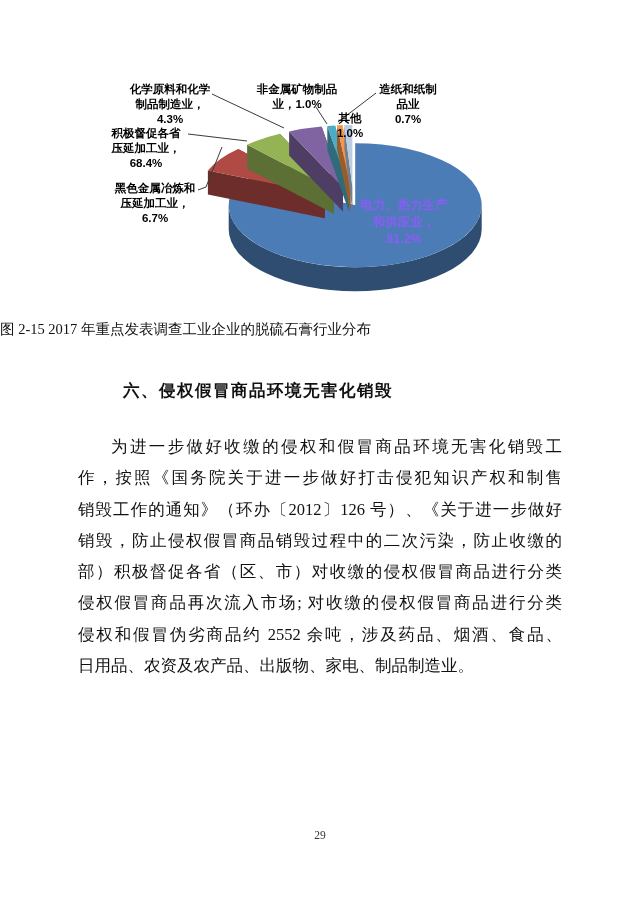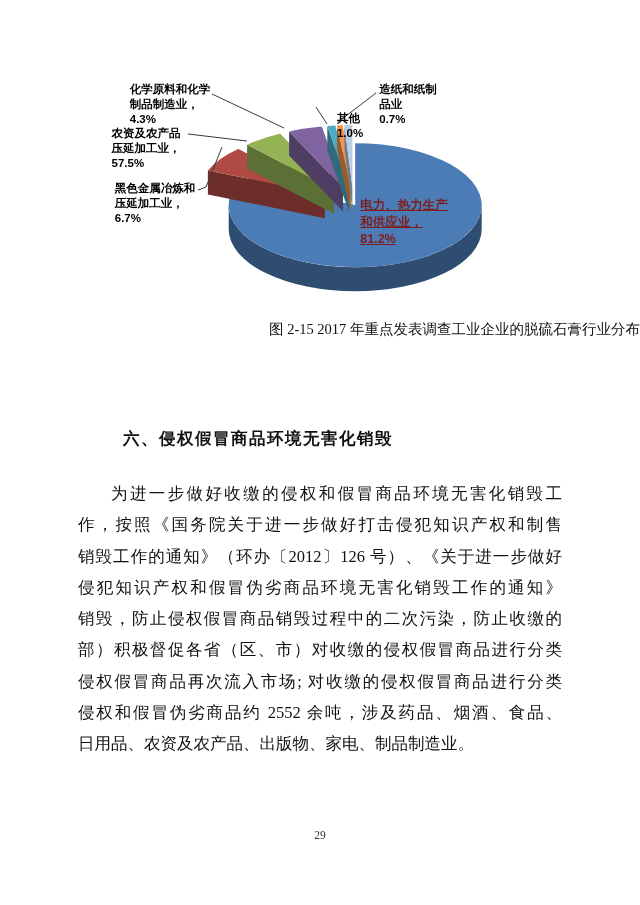--- a/index.html
+++ b/index.html
@@ -12,38 +12,38 @@
     color:#1a1a1a;
   }
   
   .chart{position:absolute;left:0;top:0;width:640px;height:330px;}
   .chart svg{position:absolute;left:0;top:0;}
   #pie-labels{position:absolute;left:0;top:0;width:640px;height:330px;pointer-events:none;}
   .pie-label{
     position:absolute;transform:translateX(-50%);
     font-family:"Liberation Sans", sans-serif;
     font-size:11.5px;line-height:15px;color:#000;
-    text-align:left;white-space:nowrap;font-weight:bold;
+    text-align:center;white-space:nowrap;font-weight:bold;
   }
-  .pie-label.big{font-size:12.5px;line-height:17px;color:#7f1d1d;text-decoration:underline;}
+  .pie-label.big{font-size:12.5px;line-height:17px;color:#8b5cf6;}
   
   .caption{
     position:absolute;top:320px;left:0;width:640px;
-    text-align:right;font-size:14.5px;color:#111;
+    text-align:left;font-size:14.5px;color:#111;
   }
   .heading{
     position:absolute;top:380px;left:123px;
-    font-size:16.5px;font-weight:bold;letter-spacing:1.5px;color:#111;margin-top:48px;
+    font-size:16.5px;font-weight:bold;letter-spacing:1.5px;color:#111;
   }
   #body-text{position:absolute;top:431px;left:78px;width:484px;}
   .body-line{
     height:31.3px;line-height:31.3px;font-size:16.5px;color:#111;
     text-align:justify;text-align-last:justify;white-space:nowrap;
   }
-  .body-line.ind{padding-left:33px;margin-top:47px;}
+  .body-line.ind{padding-left:33px;}
   .body-line.end{text-align-last:left;}
   .pagenum{
     position:absolute;top:829px;left:0;width:640px;
     text-align:center;font-size:11.5px;color:#333;
   }
 </style>
 </head>
 <body>
 
 <div class="page">
@@ -101,28 +101,32 @@
           <div>电力、热力生产</div>
           <div>和供应业，</div>
           <div>81.2%</div>
         </div>
         <div class="pie-label" style="left: 155px; top: 181px;">
           <div>黑色金属冶炼和</div>
           <div>压延加工业，</div>
           <div>6.7%</div>
         </div>
         <div class="pie-label" style="left: 146px; top: 126px;">
-          <div>农资及农产品</div>
+          <div>积极督促各省</div>
           <div>压延加工业，</div>
-          <div>57.5%</div>
+          <div>68.4%</div>
         </div>
         <div class="pie-label" style="left: 170px; top: 82px;">
           <div>化学原料和化学</div>
           <div>制品制造业，</div>
           <div>4.3%</div>
+        </div>
+        <div class="pie-label" style="left: 297px; top: 82px;">
+          <div>非金属矿物制品</div>
+          <div>业，1.0%</div>
         </div>
         <div class="pie-label" style="left: 408px; top: 82px;">
           <div>造纸和纸制</div>
           <div>品业</div>
           <div>0.7%</div>
         </div>
         <div class="pie-label" style="left: 350px; top: 111px;">
           <div>其他</div>
           <div>1.0%</div>
         </div>
@@ -130,21 +134,20 @@
   </div>
 
   <div class="caption">图 2-15 2017 年重点发表调查工业企业的脱硫石膏行业分布</div>
 
   <div class="heading">六、侵权假冒商品环境无害化销毁</div>
 
   <div id="body-text">
       <div class="body-line ind">为进一步做好收缴的侵权和假冒商品环境无害化销毁工</div>
       <div class="body-line">作，按照《国务院关于进一步做好打击侵犯知识产权和制售</div>
       <div class="body-line">销毁工作的通知》（环办〔2012〕126 号）、《关于进一步做好</div>
-      <div class="body-line">侵犯知识产权和假冒伪劣商品环境无害化销毁工作的通知》</div>
       <div class="body-line">销毁，防止侵权假冒商品销毁过程中的二次污染，防止收缴的</div>
       <div class="body-line">部）积极督促各省（区、市）对收缴的侵权假冒商品进行分类</div>
       <div class="body-line">侵权假冒商品再次流入市场; 对收缴的侵权假冒商品进行分类</div>
       <div class="body-line">侵权和假冒伪劣商品约 2552 余吨，涉及药品、烟酒、食品、</div>
       <div class="body-line end">日用品、农资及农产品、出版物、家电、制品制造业。</div>
     </div>
 
   <div class="pagenum">29</div>
 
 </div>

